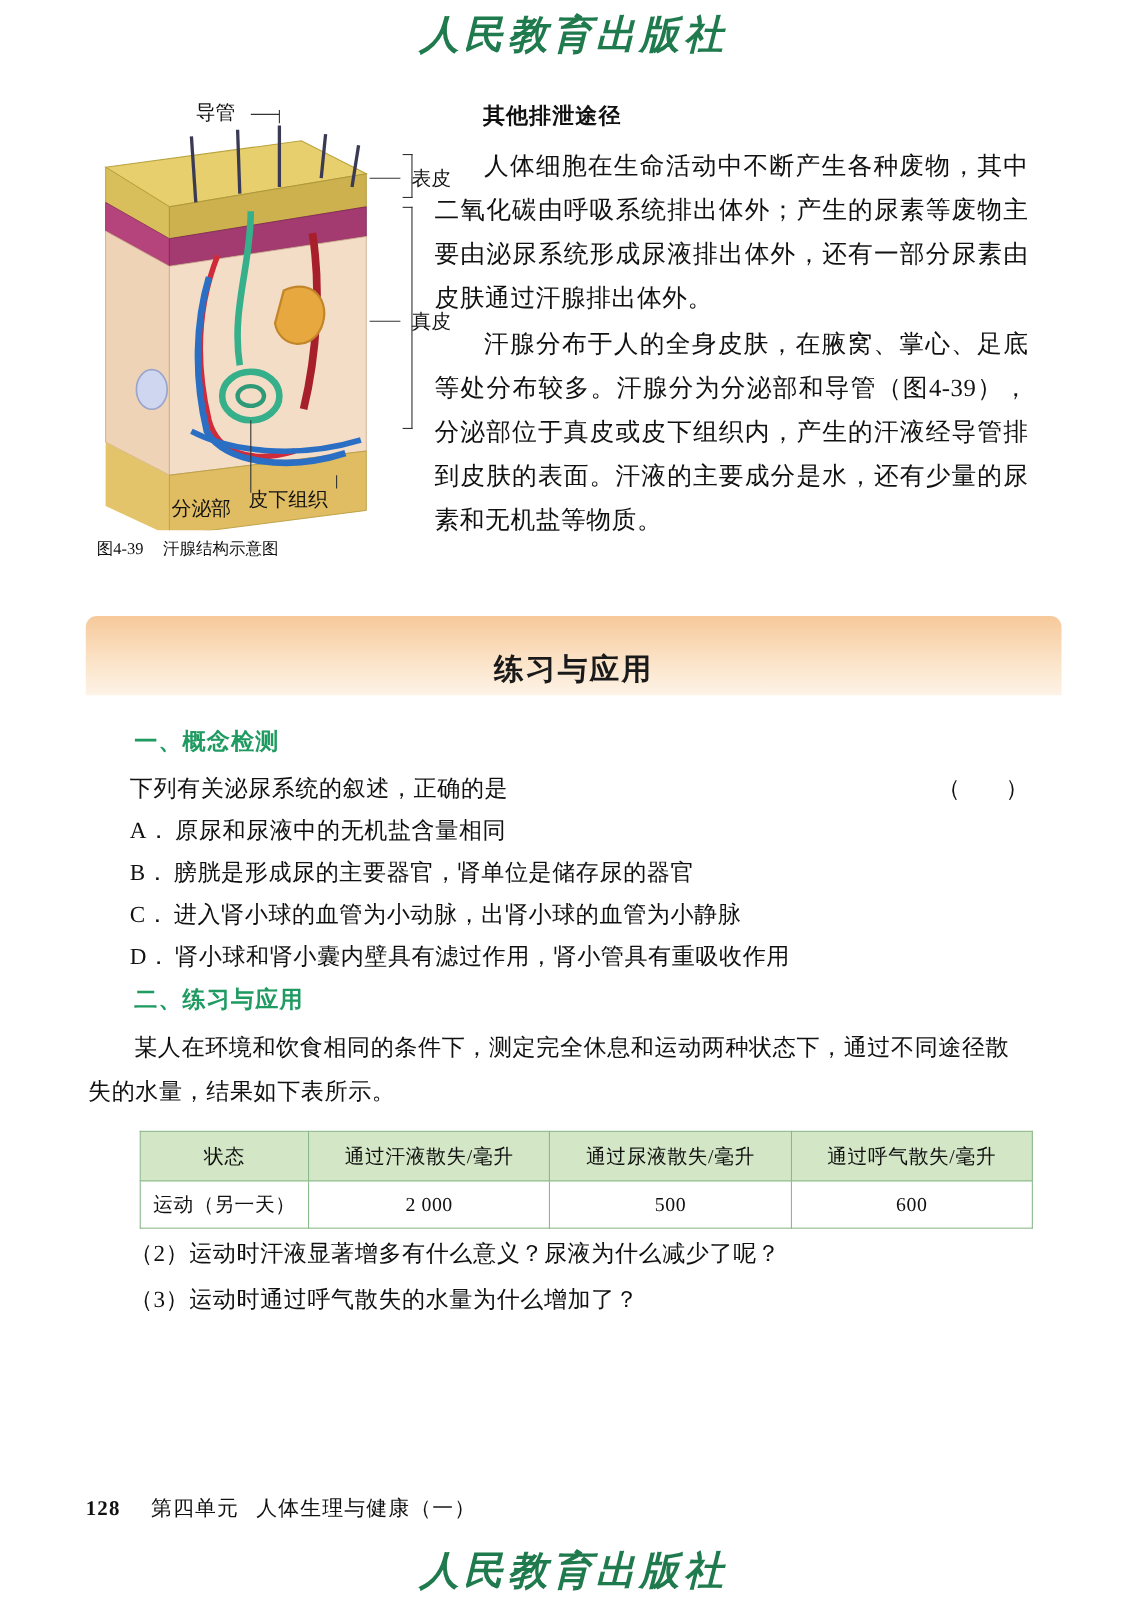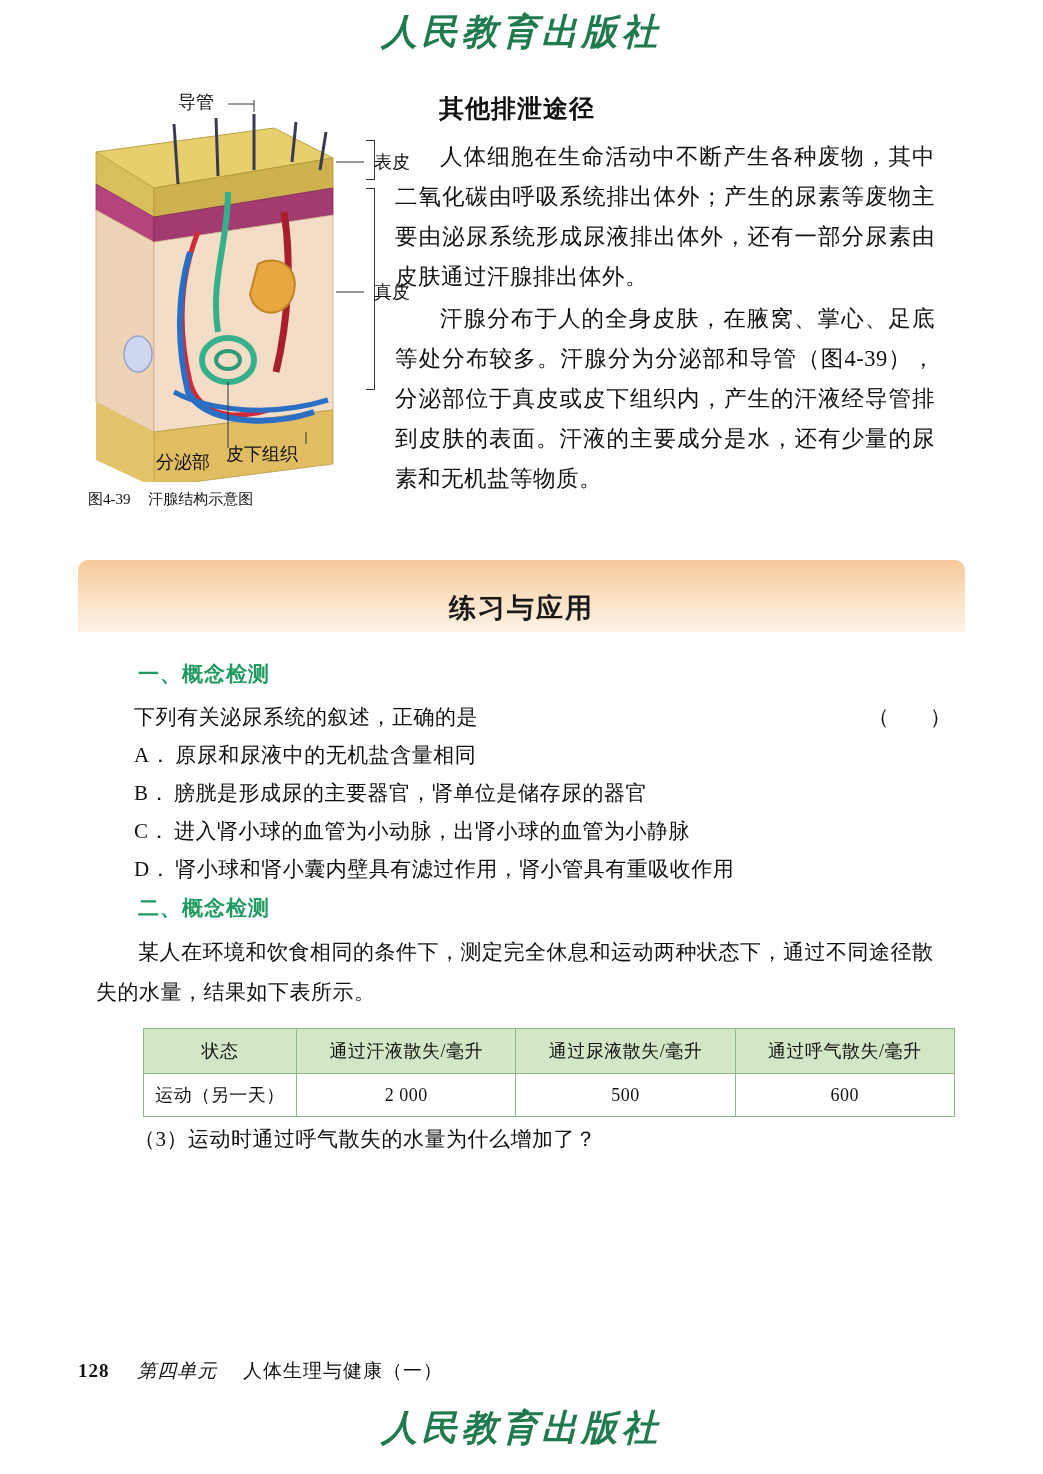--- a/index.html
+++ b/index.html
@@ -77,21 +77,21 @@
 
   
   .article {
     position: absolute;
     left: 395px;
     top: 92px;
     width: 540px;
   }
   .article h2 {
     margin: 0 0 12px 0;
-    font-size: 25px;
+    font-size: 20px;
     font-weight: bold;
     letter-spacing: 1px;
     color: #111;
     font-family: "Liberation Sans", sans-serif;
     padding-left: 44px;
   }
   .article p {
     margin: 0 0 2px 0;
     font-size: 22.5px;
     line-height: 40px;
@@ -119,21 +119,21 @@
     font-size: 27px;
     font-weight: bold;
     letter-spacing: 2px;
     color: #1a1a1a;
     font-family: "Liberation Sans", sans-serif;
   }
 
   
   .exercise-body {
     position: absolute;
-    left: 116px;
+    left: 100px;
     top: 660px;
     width: 855px;
   }
   .sec-head {
     font-size: 21px;
     font-weight: bold;
     color: #1f9b62;
     letter-spacing: 1px;
     margin: 0 0 10px 0;
     font-family: "Liberation Sans", sans-serif;
@@ -205,21 +205,21 @@
   
   .footer {
     position: absolute;
     left: 78px;
     top: 1358px;
     font-size: 19px;
     color: #111;
     letter-spacing: 1px;
   }
   .footer .pg-num { font-weight: bold; margin-right: 22px; }
-  .footer .unit { margin-right: 20px; font-style: italic; }
+  .footer .unit { margin-right: 10px; }
 </style>
 </head>
 <body>
 
 <div class="publisher-logo" id="logo-top">人民教育出版社</div>
 
 <div class="figure-block">
   <div class="figure-canvas">
 
     
@@ -309,21 +309,21 @@
   <div class="q-line choice">
     <span class="opt">B．</span><span>膀胱是形成尿的主要器官，肾单位是储存尿的器官</span>
   </div>
   <div class="q-line choice">
     <span class="opt">C．</span><span>进入肾小球的血管为小动脉，出肾小球的血管为小静脉</span>
   </div>
   <div class="q-line choice">
     <span class="opt">D．</span><span>肾小球和肾小囊内壁具有滤过作用，肾小管具有重吸收作用</span>
   </div>
 
-  <div class="sec-head" style="margin-top:6px;">二、概念检测</div>
+  <div class="sec-head" style="margin-top:6px;">二、练习与应用</div>
 
   <div class="para-indent" style="margin-left:-20px; width:855px;">某人在环境和饮食相同的条件下，测定完全休息和运动两种状态下，通过不同途径散失的水量，结果如下表所示。</div>
 
   <div class="data-table-wrap">
     <table class="data-table">
       <thead>
         <tr>
           <th class="state-cell">状态</th>
           <th>通过汗液散失/毫升</th>
           <th>通过尿液散失/毫升</th>
@@ -334,20 +334,21 @@
         <tr>
           <td class="state-cell">运动（另一天）</td>
           <td>2 000</td>
           <td>500</td>
           <td>600</td>
         </tr>
       </tbody>
     </table>
   </div>
 
+  <div class="sub-q">（2）运动时汗液显著增多有什么意义？尿液为什么减少了呢？</div>
   <div class="sub-q">（3）运动时通过呼气散失的水量为什么增加了？</div>
 </div>
 
 <div class="footer">
   <span class="pg-num">128</span>
   <span class="unit">第四单元</span>
   <span>人体生理与健康（一）</span>
 </div>
 
 <div class="publisher-logo" id="logo-bottom">人民教育出版社</div>

